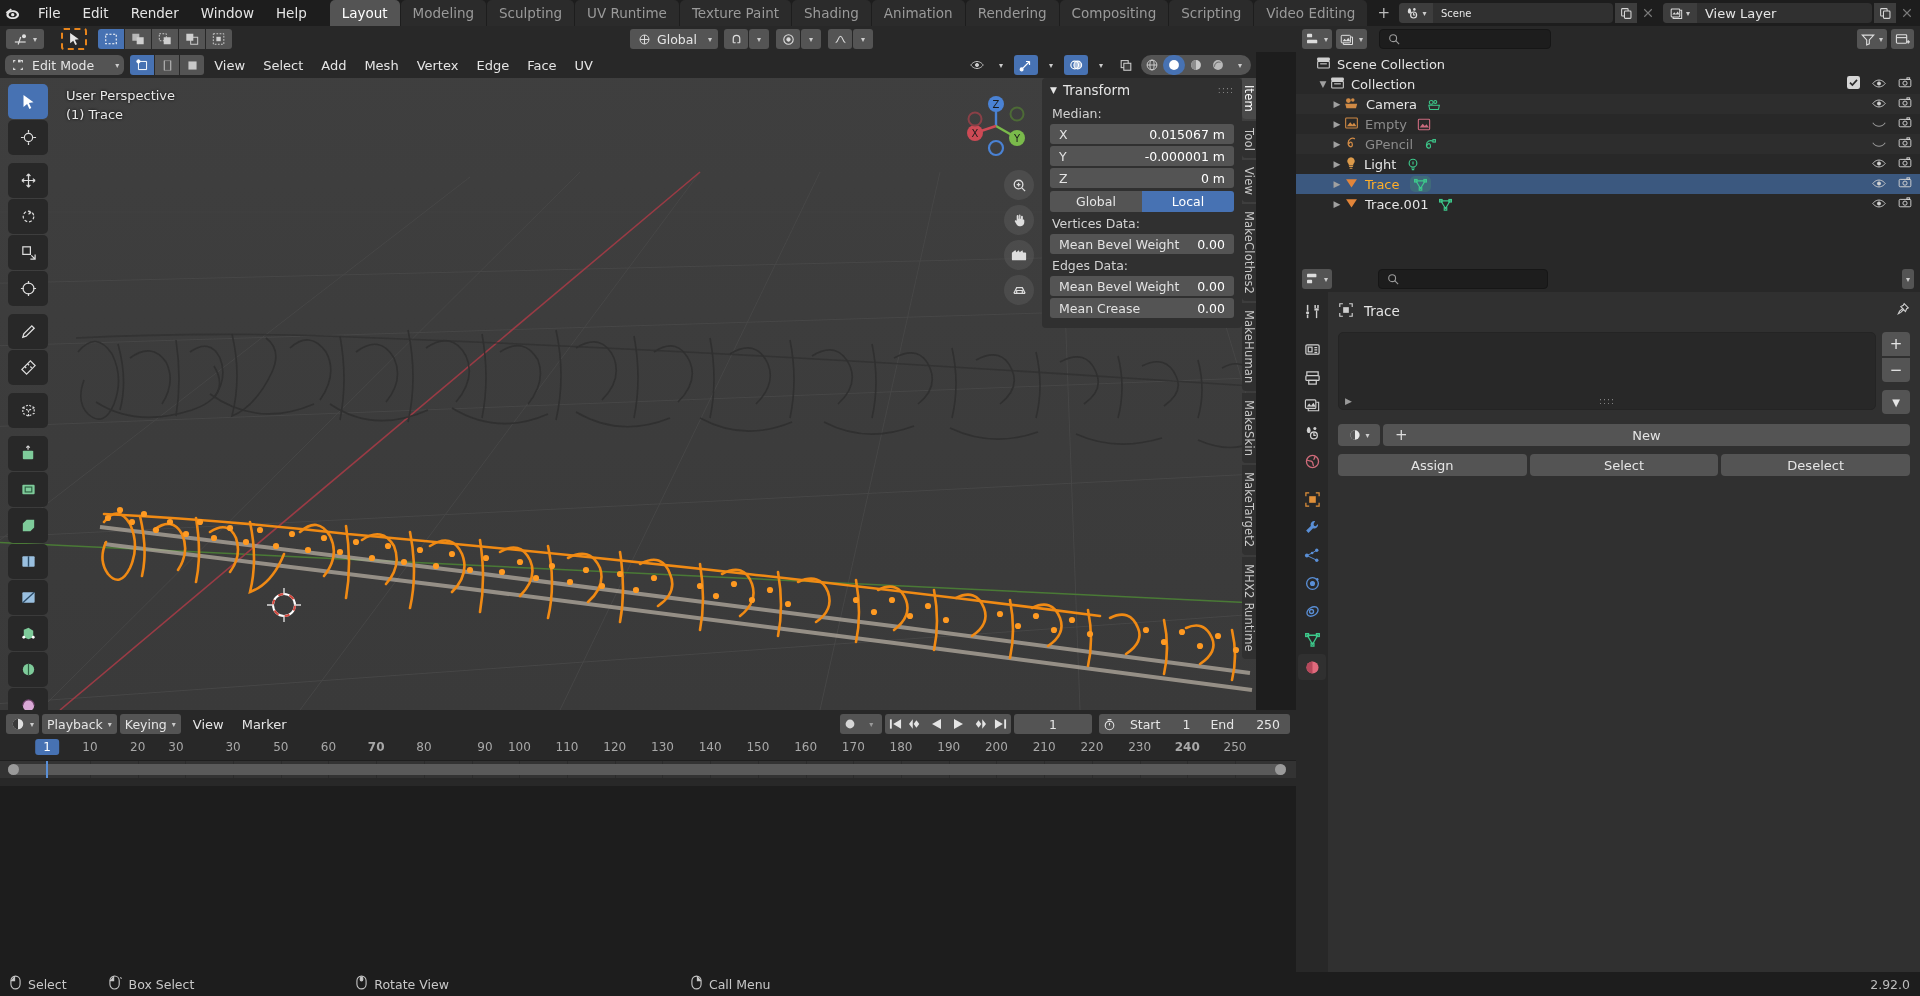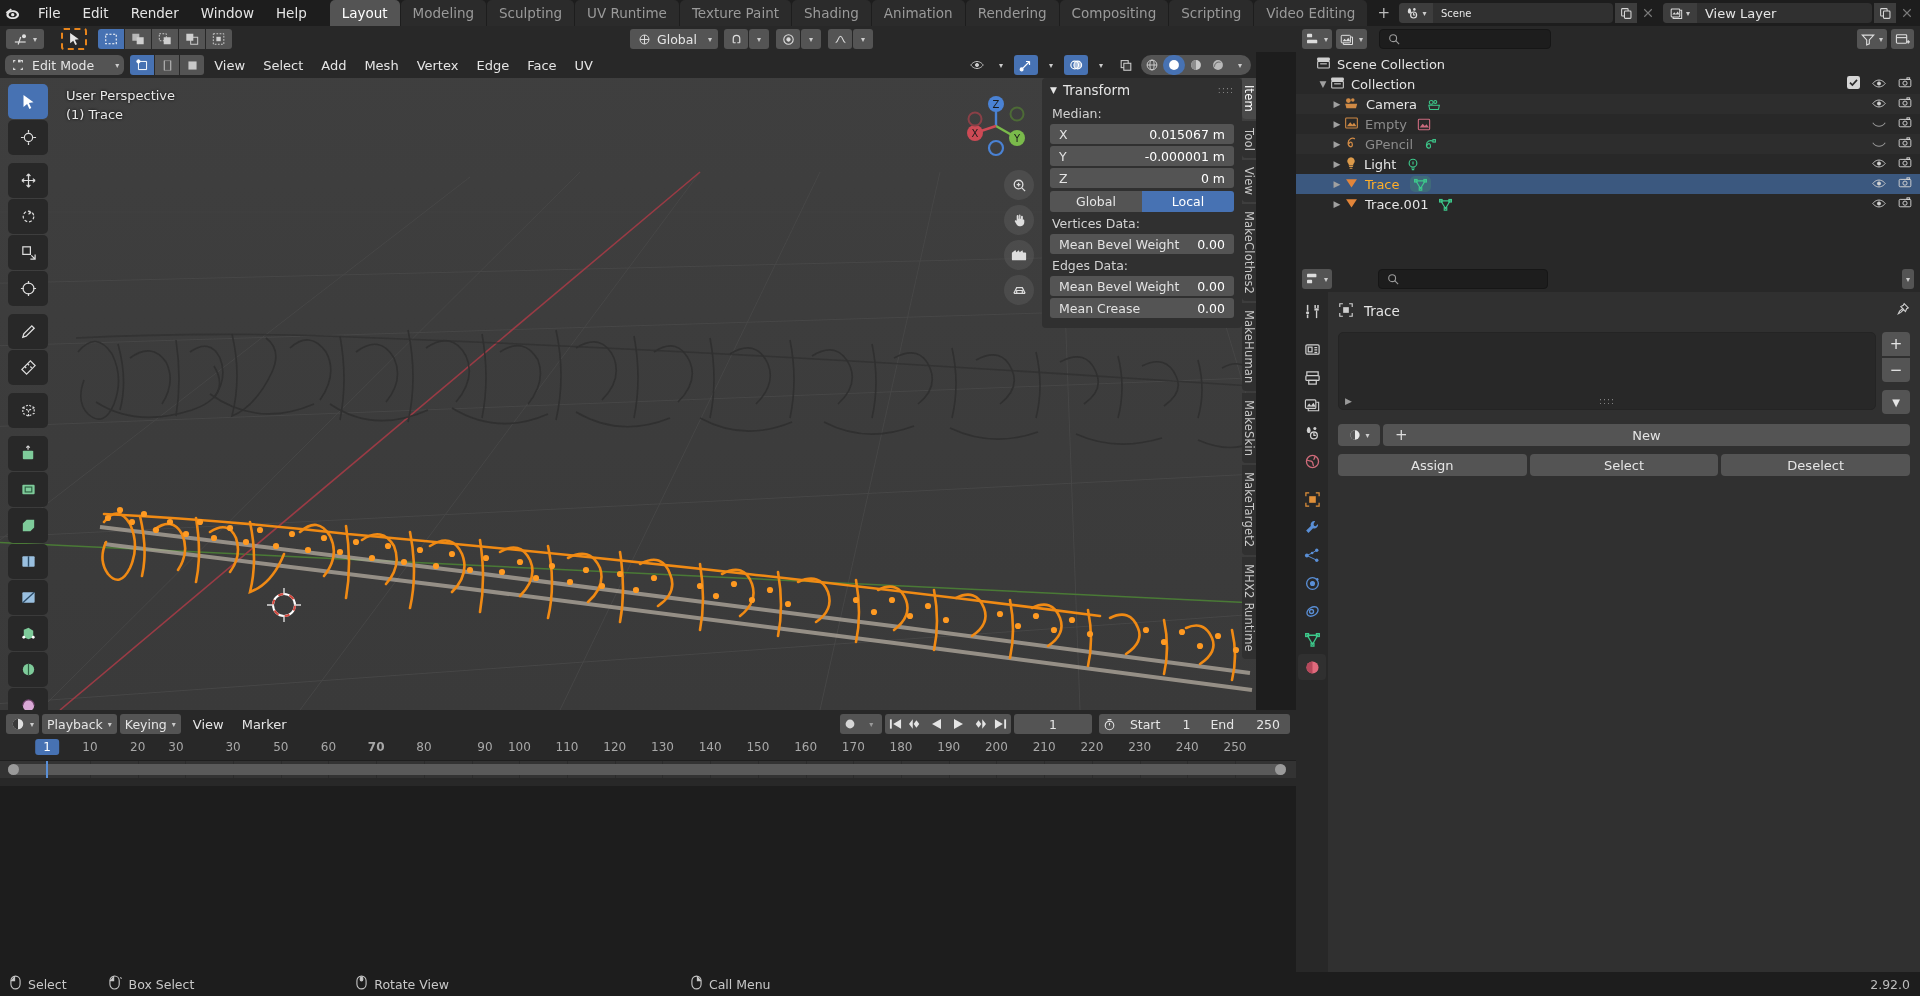--- a/index.html
+++ b/index.html
@@ -1012,21 +1012,21 @@
         <div class="tl-tick" style="left: 710.181px;">140</div>
         <div class="tl-tick" style="left: 757.892px;">150</div>
         <div class="tl-tick" style="left: 805.602px;">160</div>
         <div class="tl-tick" style="left: 853.313px;">170</div>
         <div class="tl-tick" style="left: 901.024px;">180</div>
         <div class="tl-tick" style="left: 948.735px;">190</div>
         <div class="tl-tick" style="left: 996.446px;">200</div>
         <div class="tl-tick" style="left: 1044.16px;">210</div>
         <div class="tl-tick" style="left: 1091.87px;">220</div>
         <div class="tl-tick" style="left: 1139.58px;">230</div>
-        <div class="tl-tick" style="left: 1187.29px;">240</div>
+        <div class="tl-tick" style="left: 1187.29px; font-weight: bold;">240</div>
         <div class="tl-tick" style="left: 1235px;">250</div>
         <div class="tl-playhead-badge" style="left: 47px;">1</div>
       </div>
     <div class="tl-track" id="tl-track">
         <div class="tl-gridline" style="left: 1235px; background: rgb(27, 27, 27);"></div>
         <div class="tl-playline" style="left: 46px;"></div>
         <div class="tl-gridline" style="left: 1235px;"></div>
         <div class="tl-gridline" style="left: 1187.29px;"></div>
         <div class="tl-gridline" style="left: 1139.58px;"></div>
         <div class="tl-gridline" style="left: 1091.87px;"></div>

